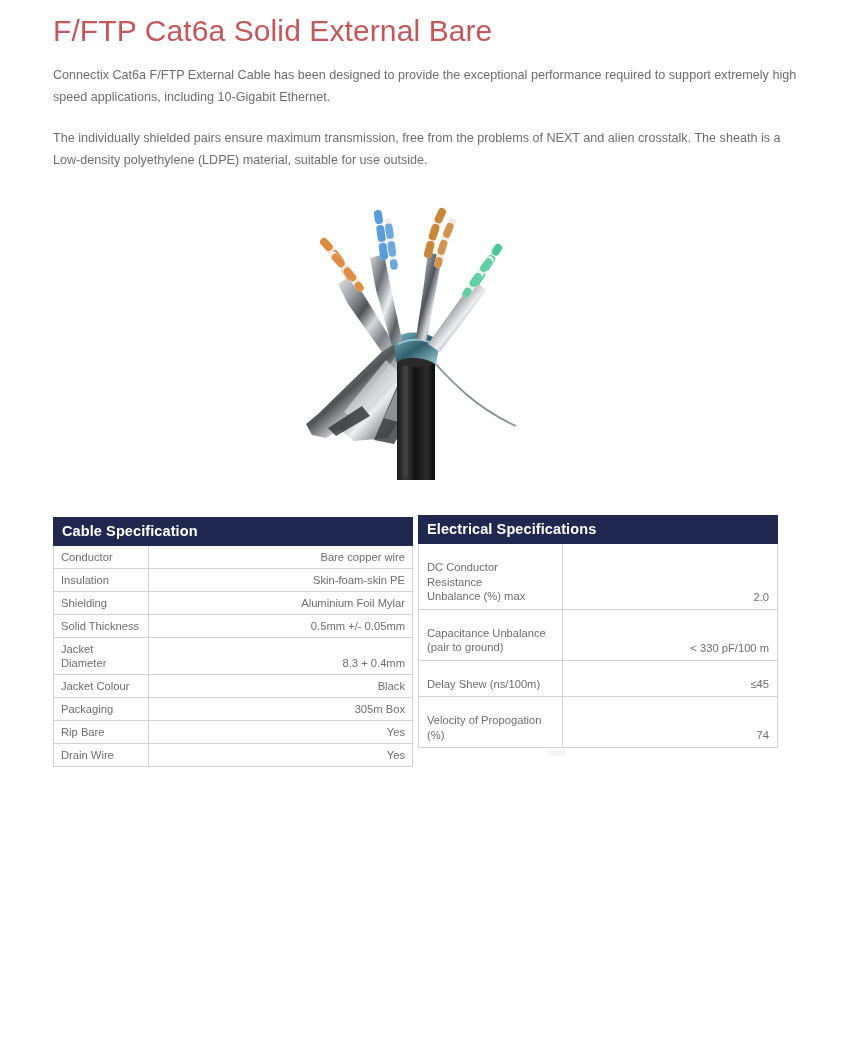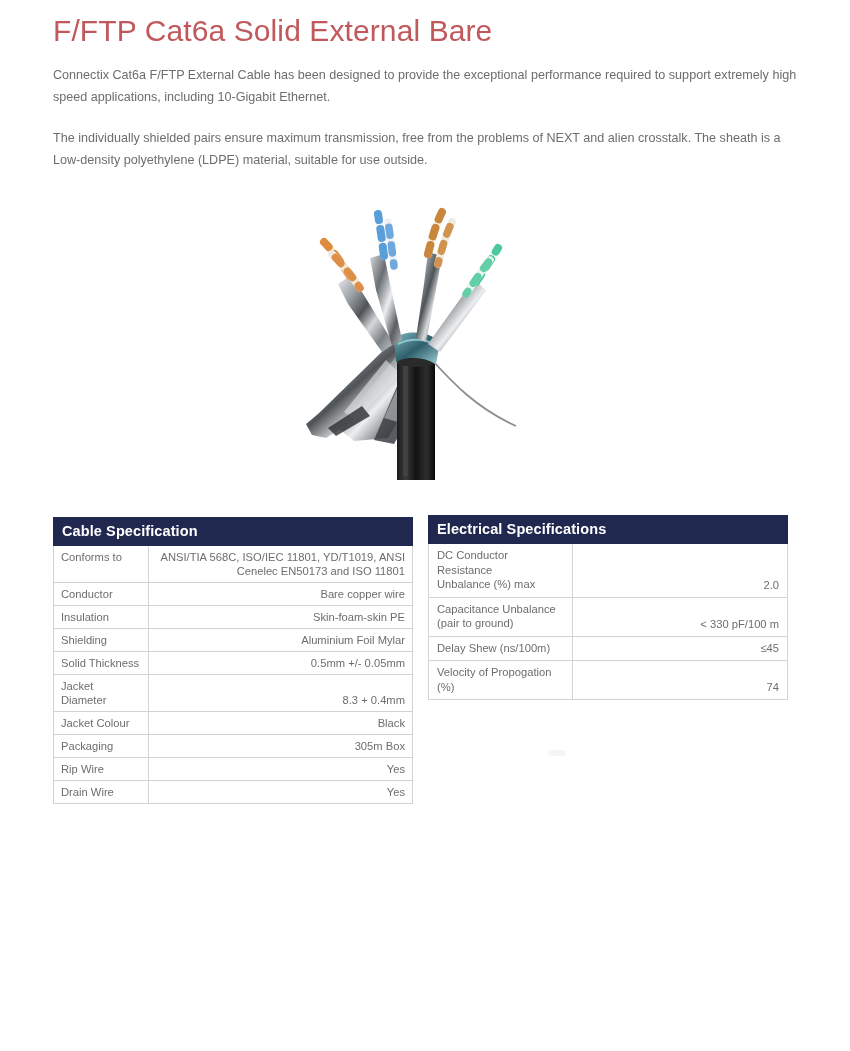--- a/index.html
+++ b/index.html
@@ -45,24 +45,24 @@
     font-size:11.2px;color:#6d6d6d;line-height:14px;
     padding:4px 7px 4px 7px;vertical-align:bottom;
   }
   .tbl td.k{text-align:left;vertical-align:top;}
   .tbl td.v{text-align:right;vertical-align:bottom;}
 
   #cable-spec-table{left:53px;top:517px;width:359px;}
   #cable-spec-table col.c1{width:95px;}
   #cable-spec-table col.c2{width:264px;}
 
-  #electrical-spec-table{left:428px;top:515px;width:359px;}
+  #electrical-spec-table{left:418px;top:515px;width:359px;}
   #electrical-spec-table col.c1{width:144px;}
   #electrical-spec-table col.c2{width:215px;}
-  #electrical-spec-table td{padding:4px 8px 5px 8px;}
+  #electrical-spec-table td{padding:16px 8px 5px 8px;}
   #electrical-spec-table td.k{line-height:14.5px;}
 
   .speck{white-space:pre-line;}
   .smudge{position:absolute;left:548px;top:750px;width:18px;height:6px;
     background:#f2f2f2;border-radius:3px;opacity:.75;}
 </style>
 </head>
 <body>
 
 <div class="page">
@@ -180,24 +180,20 @@
         <col class="c1">
         <col class="c2">
       </colgroup>
     <thead>
       <tr>
         <th class="hdr" colspan="2">Cable Specification</th>
       </tr>
     </thead>
     <tbody>
       <tr>
-        <td class="k">Conforms to</td>
-        <td class="v">ANSI/TIA 568C, ISO/IEC 11801, YD/T1019, ANSI Cenelec EN50173 and ISO 11801</td>
-      </tr>
-      <tr>
         <td class="k">Conductor</td>
         <td class="v">Bare copper wire</td>
       </tr>
       <tr>
         <td class="k">Insulation</td>
         <td class="v">Skin-foam-skin PE</td>
       </tr>
       <tr>
         <td class="k">Shielding</td>
         <td class="v">Aluminium Foil Mylar</td>
@@ -212,21 +208,21 @@
       </tr>
       <tr>
         <td class="k">Jacket Colour</td>
         <td class="v">Black</td>
       </tr>
       <tr>
         <td class="k">Packaging</td>
         <td class="v">305m Box</td>
       </tr>
       <tr>
-        <td class="k">Rip Wire</td>
+        <td class="k">Rip Bare</td>
         <td class="v">Yes</td>
       </tr>
       <tr>
         <td class="k">Drain Wire</td>
         <td class="v">Yes</td>
       </tr>
     </tbody>
   </table>
 
   <table class="tbl" id="electrical-spec-table">

